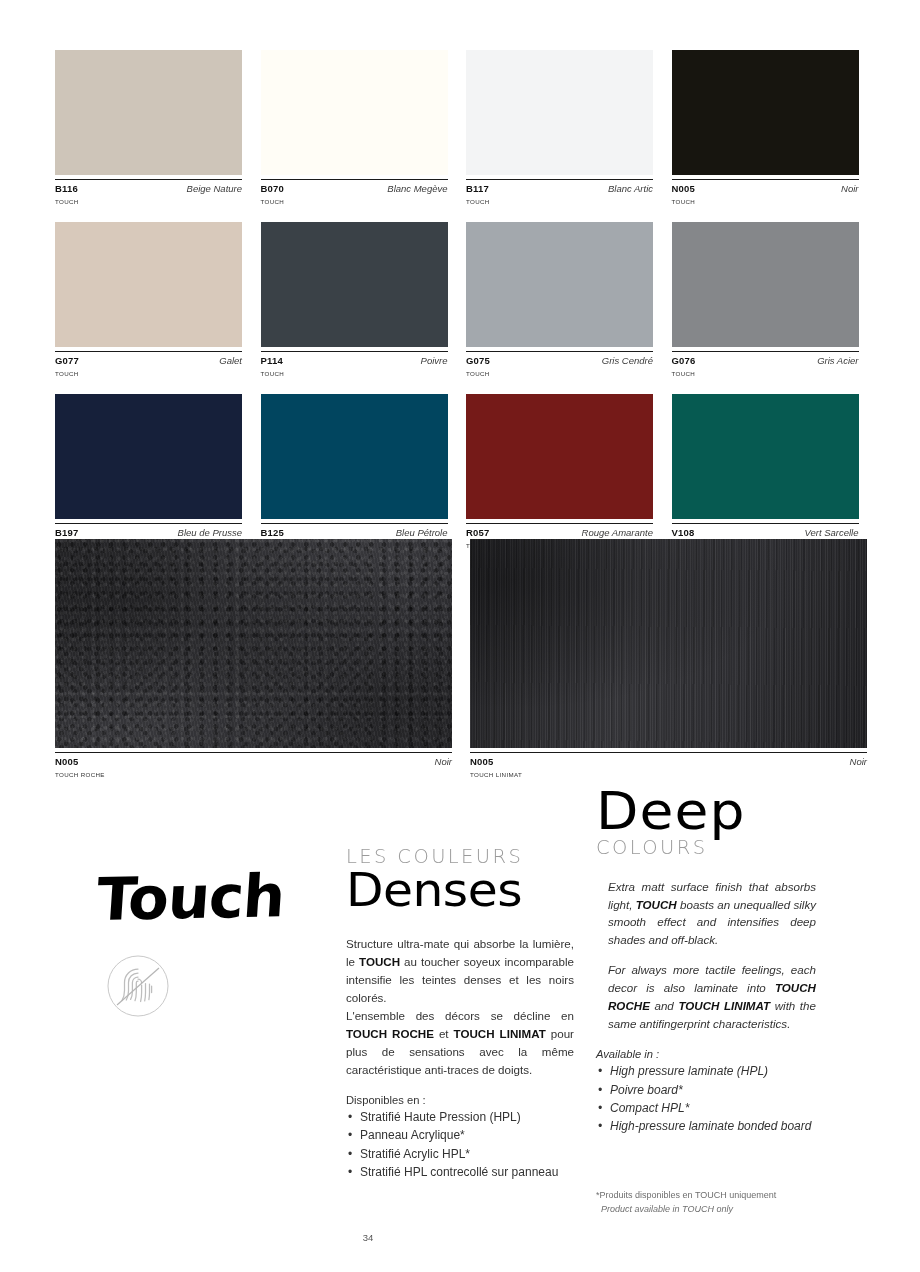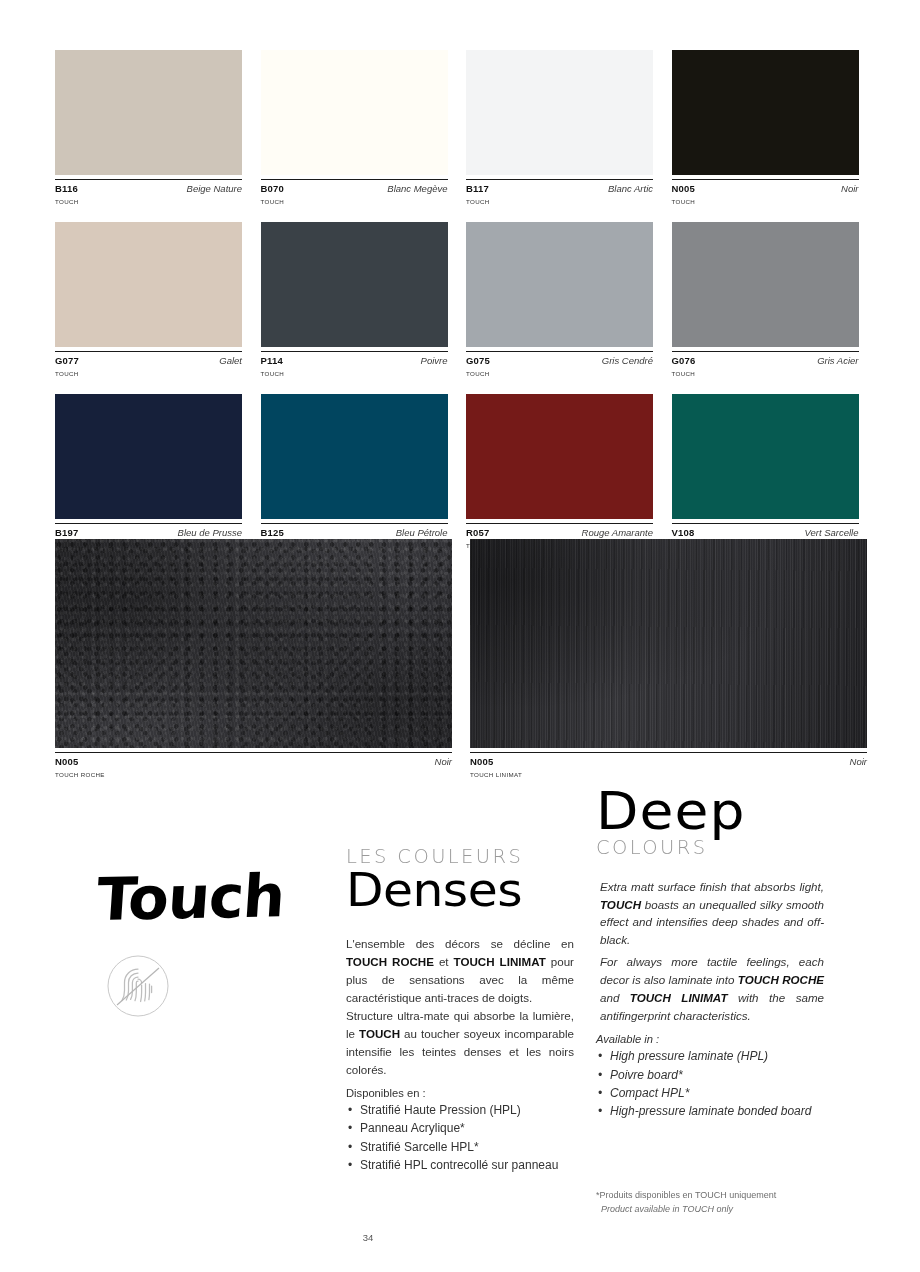--- a/index.html
+++ b/index.html
@@ -96,31 +96,31 @@
   }
   .display.deep{font-size:52px;letter-spacing:1px;}
 
   .body-fr{
     font-size:11.6px;color:#333;line-height:1.55;text-align:justify;
     margin-top:22px;
   }
   .body-fr b{color:#111;font-weight:bold;}
   .body-fr p{margin:0;}
 
-  .list-lbl{font-size:11.2px;color:#333;margin-top:8px;}
+  .list-lbl{font-size:11.2px;color:#333;margin-top:15px;}
   ul.blist{margin:2px 0 0 0;padding-left:14px;list-style:none;}
   ul.blist li{font-size:12px;color:#333;line-height:1.52;position:relative;}
   ul.blist li:before{content:"•";position:absolute;left:-12px;color:#333;}
 
   .body-en{
     font-size:11.6px;color:#333;line-height:1.55;text-align:justify;
     font-style:italic;margin-top:20px;
   }
   .body-en b{color:#111;font-weight:bold;font-style:italic;}
-  .body-en p{margin:4px;}
+  .body-en p{margin:12px;}
   .list-lbl.en{font-style:italic;}
   ul.blist.en li{font-style:italic;}
 
   .footnote{
     position:absolute;left:596px;top:404px;width:250px;
     font-size:9px;color:#6f6f6f;line-height:1.5;
   }
   .footnote .it{font-style:italic;padding-left:5px;display:block;}
 
   .pageno{
@@ -279,32 +279,32 @@
         </svg>
       </div>
     </div>
 
     <div class="fr-col">
       <div class="kicker">LES COULEURS</div>
       <div class="display">Denses</div>
 
       <div class="body-fr">
         <p>
-          <span>L'ensemble des décors se décline en </span><b>TOUCH ROCHE</b><span> et </span><b>TOUCH LINIMAT</b><span> pour plus de sensations avec la même caractéristique anti-traces de doigts.</span>
+          <span>Structure ultra-mate qui absorbe la lumière, le </span><b>TOUCH</b><span> au toucher soyeux incomparable intensifie les teintes denses et les noirs colorés.</span>
         </p>
         <p>
-          <span>Structure ultra-mate qui absorbe la lumière, le </span><b>TOUCH</b><span> au toucher soyeux incomparable intensifie les teintes denses et les noirs colorés.</span>
+          <span>L'ensemble des décors se décline en </span><b>TOUCH ROCHE</b><span> et </span><b>TOUCH LINIMAT</b><span> pour plus de sensations avec la même caractéristique anti-traces de doigts.</span>
         </p>
       </div>
 
       <div class="list-lbl">Disponibles en :</div>
       <ul class="blist" id="fr-list">
           <li>Stratifié Haute Pression (HPL)</li>
           <li>Panneau Acrylique*</li>
-          <li>Stratifié Sarcelle HPL*</li>
+          <li>Stratifié Acrylic HPL*</li>
           <li>Stratifié HPL contrecollé sur panneau</li>
         </ul>
     </div>
 
     <div class="en-col">
       <div class="display deep">Deep</div>
       <div class="kicker">COLOURS</div>
 
       <div class="body-en">
         <p>

